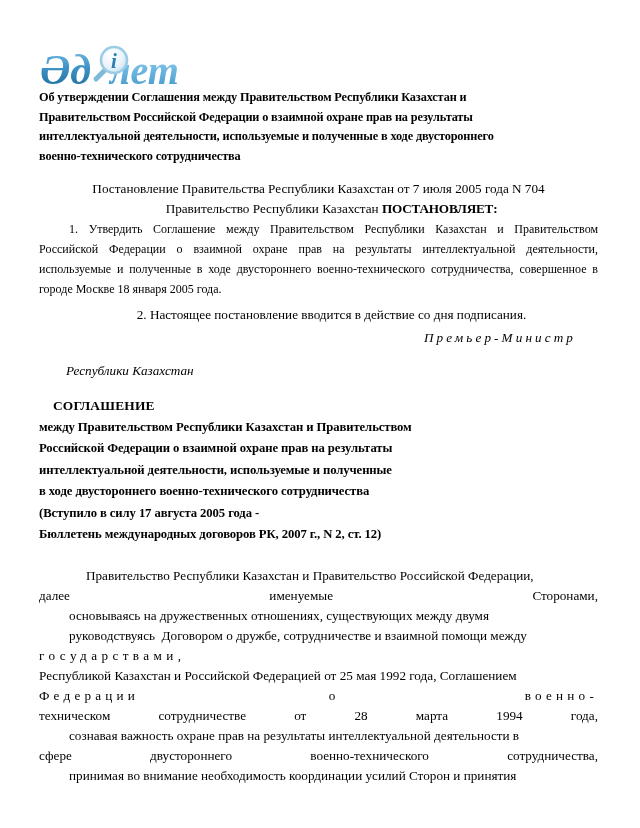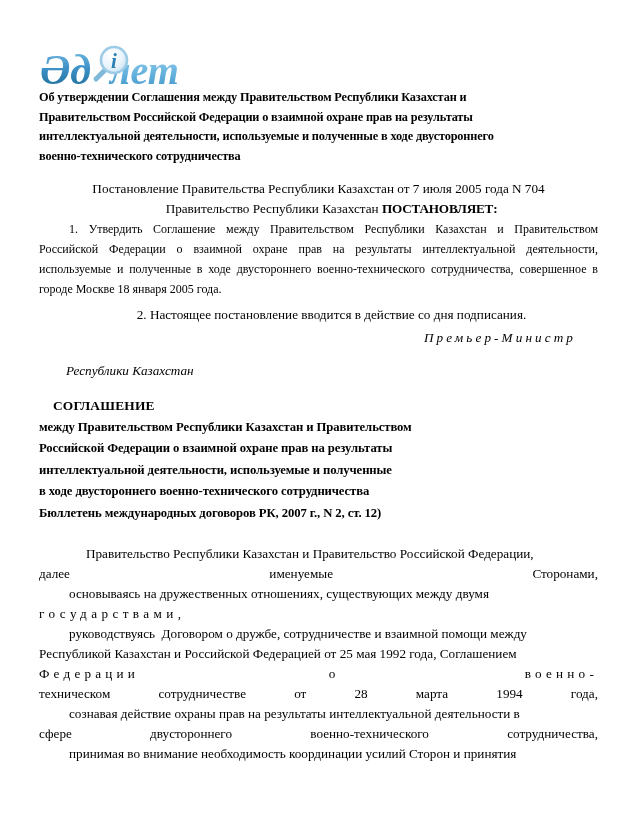--- a/index.html
+++ b/index.html
@@ -182,64 +182,65 @@
 
     <p class="signer">Премьер-Министр</p>
     <p class="signer-org">Республики Казахстан</p>
 
     <div class="agreement-block">
       <div class="head">СОГЛАШЕНИЕ</div>
       <div>между Правительством Республики Казахстан и Правительством</div>
       <div>Российской Федерации о взаимной охране прав на результаты</div>
       <div>интеллектуальной деятельности, используемые и полученные</div>
       <div>в ходе двустороннего военно-технического сотрудничества</div>
+      <div>(Вступило в силу 17 августа 2005 года -</div>
       <div>Бюллетень международных договоров РК, 2007 г., N 2, ст. 12)</div>
     </div>
 
     <div class="preamble">
 
       <div class="jrow pad-m last">
         <span>Правительство Республики Казахстан и Правительство Российской Федерации,</span>
       </div>
       <div class="jrow">
         <span>далее</span>
         <span>именуемые</span>
         <span>Сторонами,</span>
       </div>
 
       <div class="jrow pad-s">
         <span>основываясь на дружественных отношениях, существующих между двумя</span>
       </div>
+      <div class="jrow pad-s last">
+        <span>руководствуясь  Договором о дружбе, сотрудничестве и взаимной помощи между</span>
+      </div>
+
       <div class="jrow last">
         <span style="letter-spacing:4.4px">государствами,</span>
-      </div>
-
-      <div class="jrow pad-s last">
-        <span>руководствуясь  Договором о дружбе, сотрудничестве и взаимной помощи между</span>
       </div>
       <div class="jrow last">
         <span>Республикой Казахстан и Российской Федерацией от 25 мая 1992 года, Соглашением</span>
       </div>
       <div class="jrow">
         <span style="letter-spacing:4.2px">Федерации</span>
         <span>о</span>
         <span style="letter-spacing:4.2px">военно-</span>
       </div>
       <div class="jrow">
         <span>техническом</span>
         <span>сотрудничестве</span>
         <span>от</span>
         <span>28</span>
         <span>марта</span>
         <span>1994</span>
         <span>года,</span>
       </div>
 
       <div class="jrow pad-s last">
-        <span>сознавая действие охраны прав на результаты интеллектуальной деятельности в</span>
+        <span>сознавая важность охране прав на результаты интеллектуальной деятельности в</span>
       </div>
       <div class="jrow">
         <span>сфере</span>
         <span>двустороннего</span>
         <span>военно-технического</span>
         <span>сотрудничества,</span>
       </div>
 
       <div class="jrow pad-s last">
         <span>принимая во внимание необходимость координации усилий Сторон и принятия</span>

